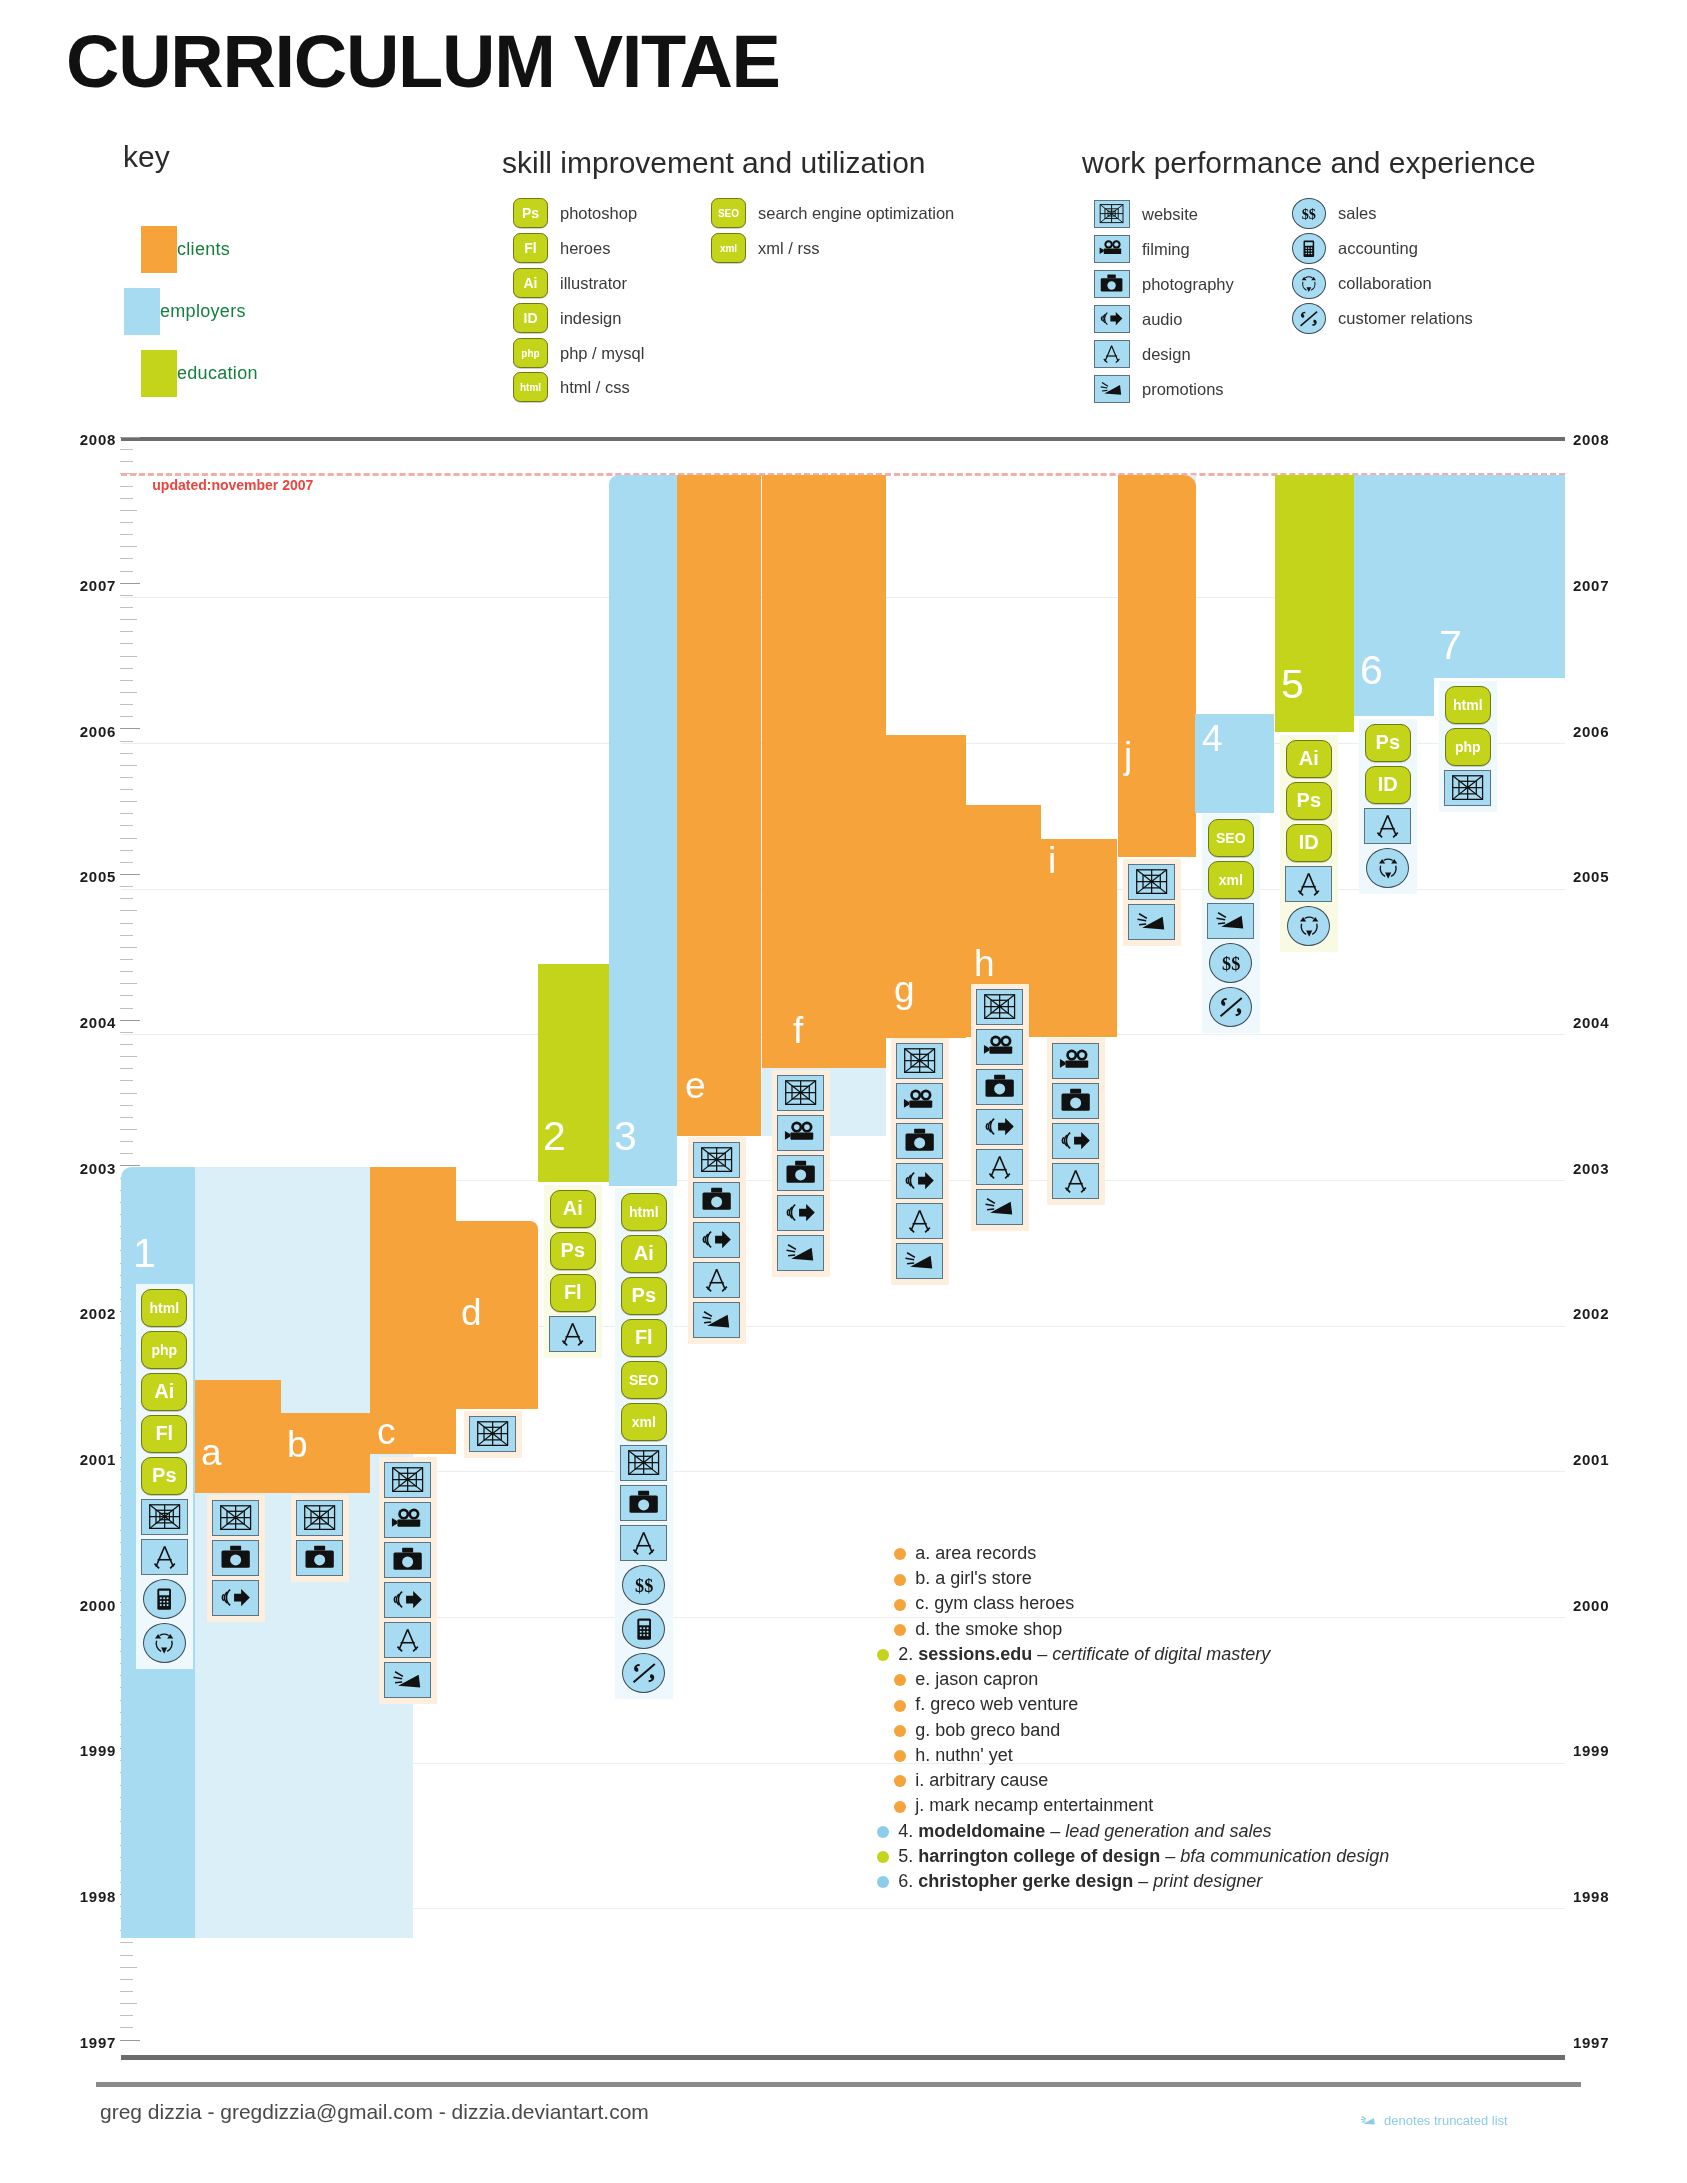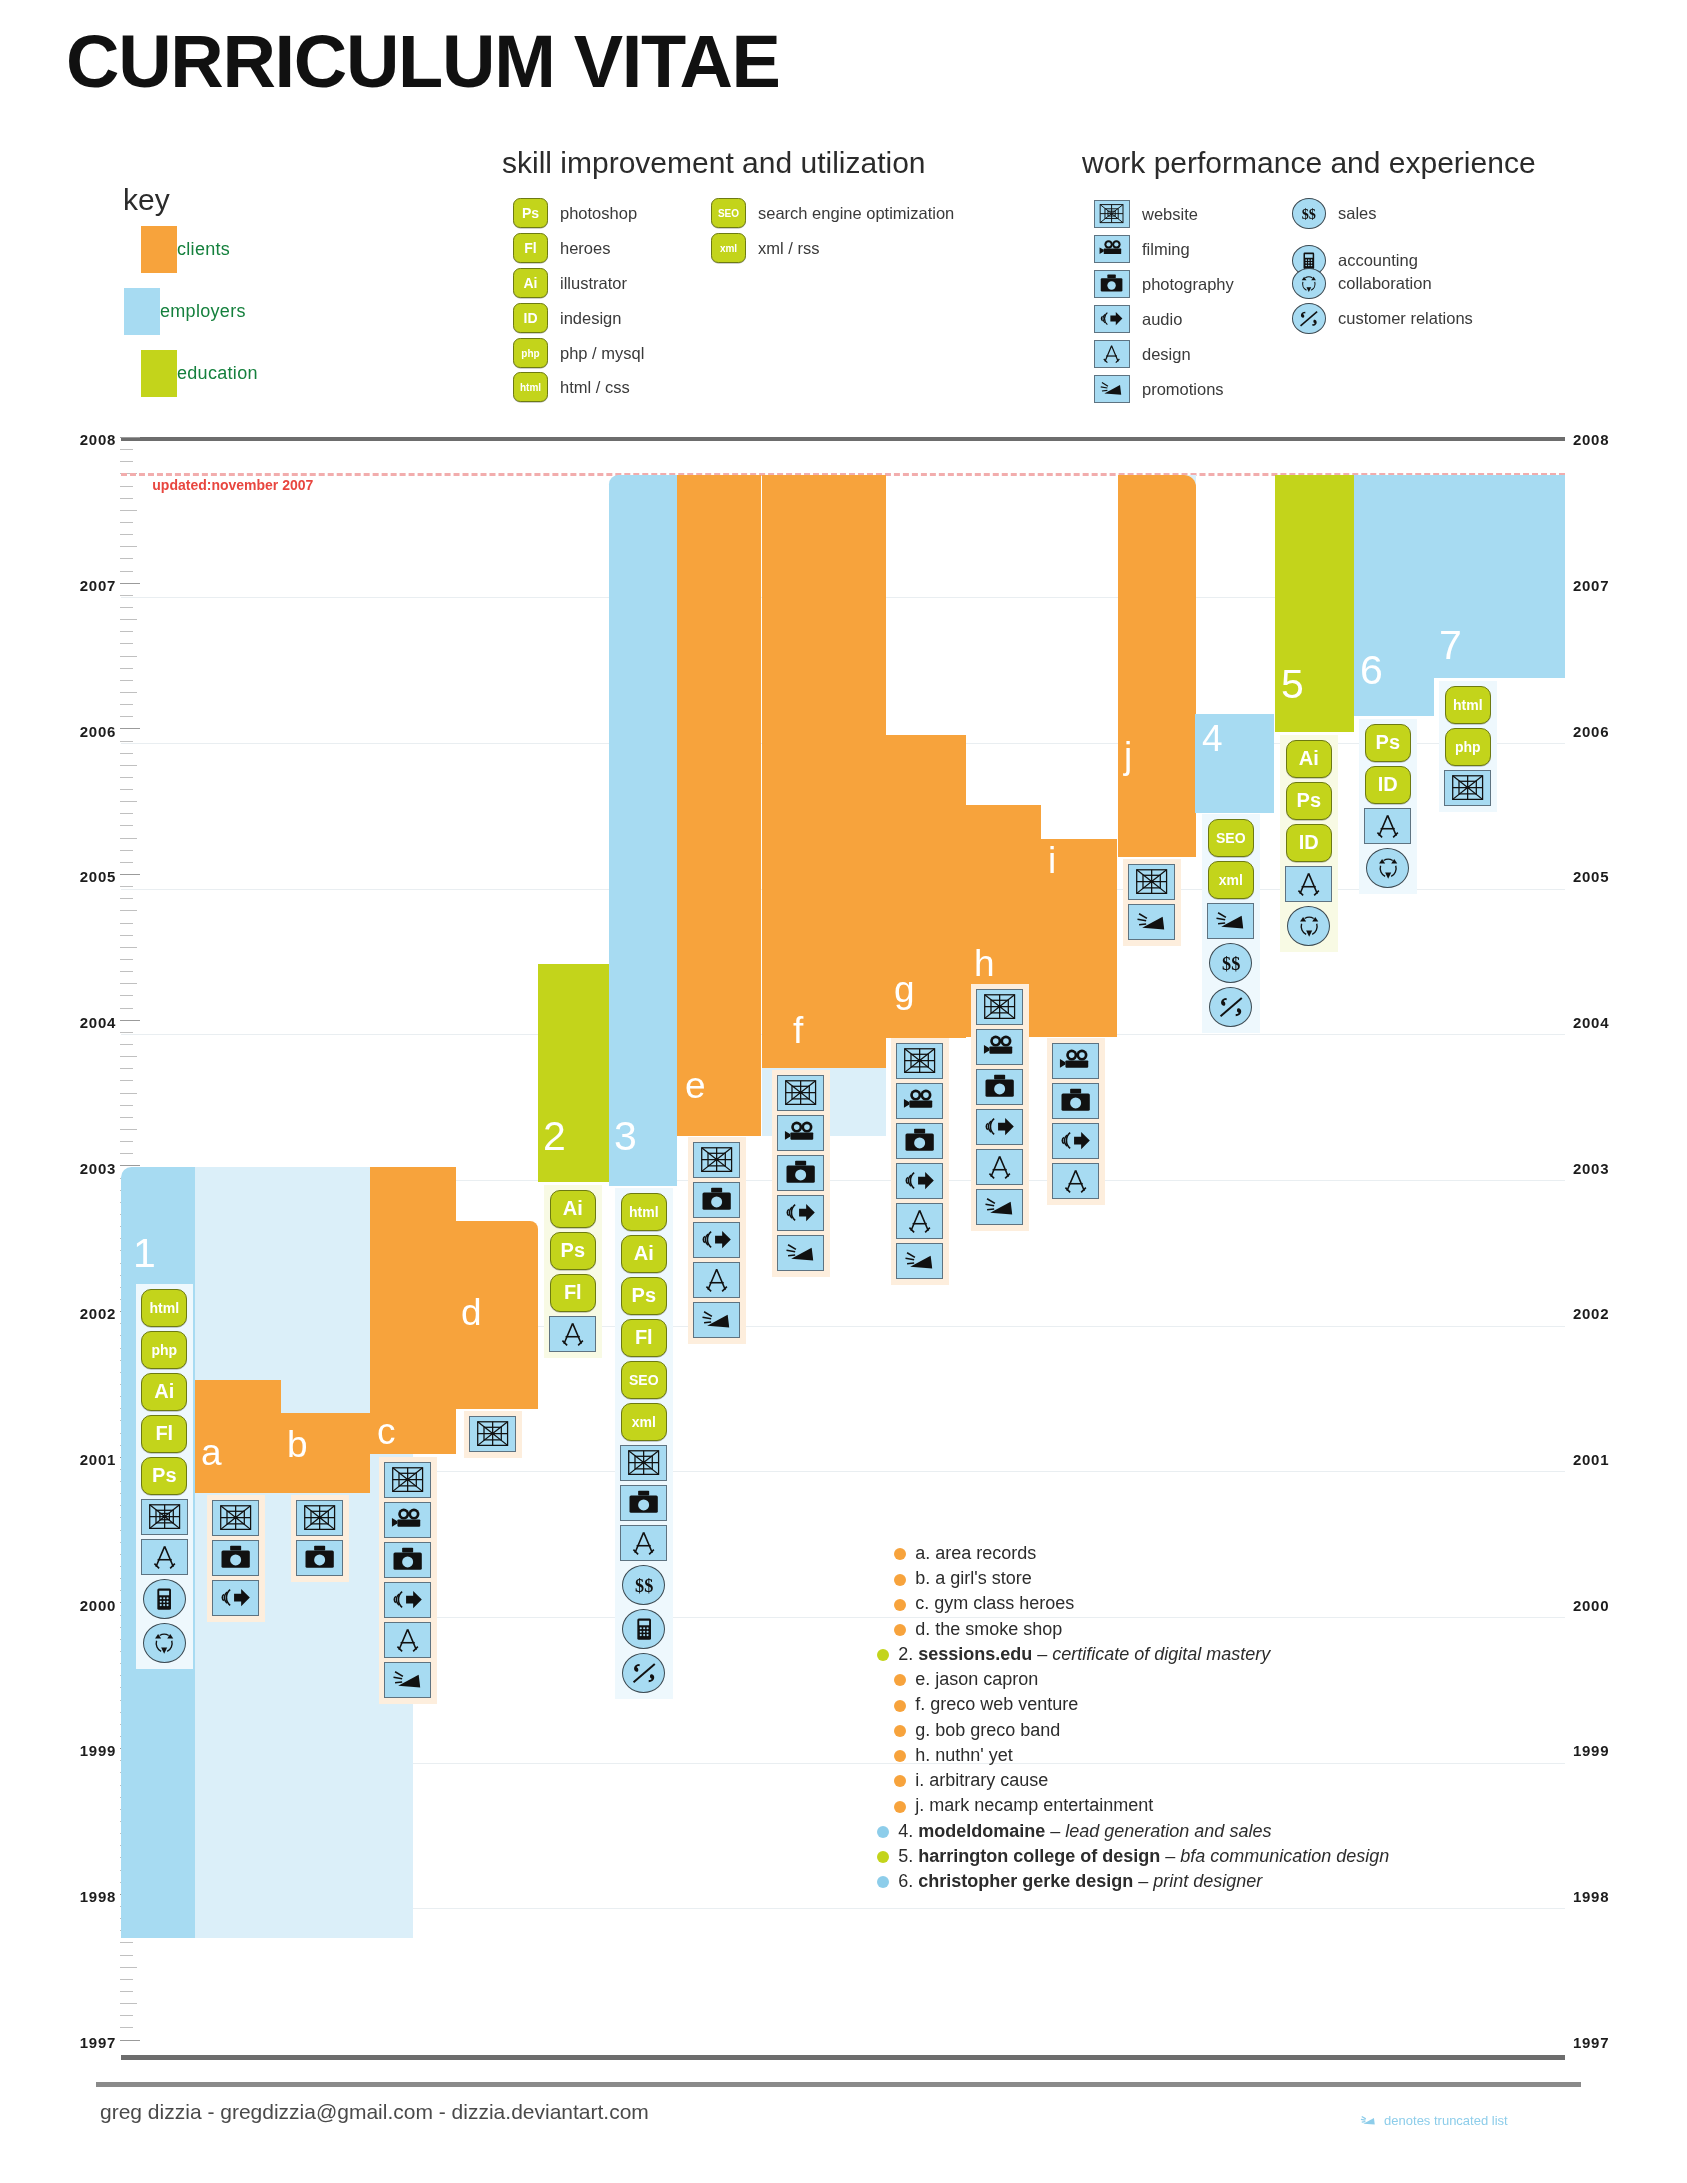--- a/index.html
+++ b/index.html
@@ -4,21 +4,21 @@
 <style>
   html,body{margin:0;padding:0;background:#fff;}
   body{width:1688px;height:2183px;position:relative;font-family:"Liberation Sans",sans-serif;overflow:hidden;}
   .root{position:absolute;inset:0;}
 
   
   #title{position:absolute;left:66px;top:25px;font-size:74px;font-weight:bold;letter-spacing:-1.3px;color:#111;line-height:1;}
 
   
   .sec-head{position:absolute;font-size:30px;color:#2b2b2b;}
-  #key-head{left:123px;top:140px;margin-top:43px;}
+  #key-head{left:123px;top:140px;}
   #skill-head{left:502px;top:146px;}
   #work-head{left:1082px;top:146px;}
 
   
   .key-row{position:absolute;display:flex;align-items:center;}
   .key-sw{width:36px;height:47px;}
   .key-lb{font-size:18px;color:#15803d;letter-spacing:0.3px;}
 
   
   .badge{display:flex;align-items:center;justify-content:center;border:1.3px solid #6d7a12;border-radius:9.2px;
@@ -222,21 +222,21 @@
   </div>
 
   <div class="leg-item" style="left:1292px;top:198px;">
     <div class="icon-ci sm">
       <svg class="gl" viewBox="0 0 40 32">
           <text x="20" y="25" font-size="24" font-weight="bold" text-anchor="middle" fill="#111" font-family="Liberation Serif, serif">$$</text>
         </svg>
     </div>
     <div class="leg-lb">sales</div>
   </div>
-  <div class="leg-item" style="left:1292px;top:233px;margin-top:12px;">
+  <div class="leg-item" style="left:1292px;top:233px;">
     <div class="icon-ci sm">
       <svg class="gl" viewBox="0 0 40 32">
           <rect x="11" y="2" width="18" height="28" rx="2" fill="#111"></rect>
           <rect x="13.5" y="5" width="13" height="6" fill="#a7dbf2"></rect>
           <g fill="#a7dbf2">
             <circle cx="15.5" cy="15" r="1.4"></circle>
             <circle cx="20" cy="15" r="1.4"></circle>
             <circle cx="24.5" cy="15" r="1.4"></circle>
             <circle cx="15.5" cy="19.5" r="1.4"></circle>
             <circle cx="20" cy="19.5" r="1.4"></circle>

